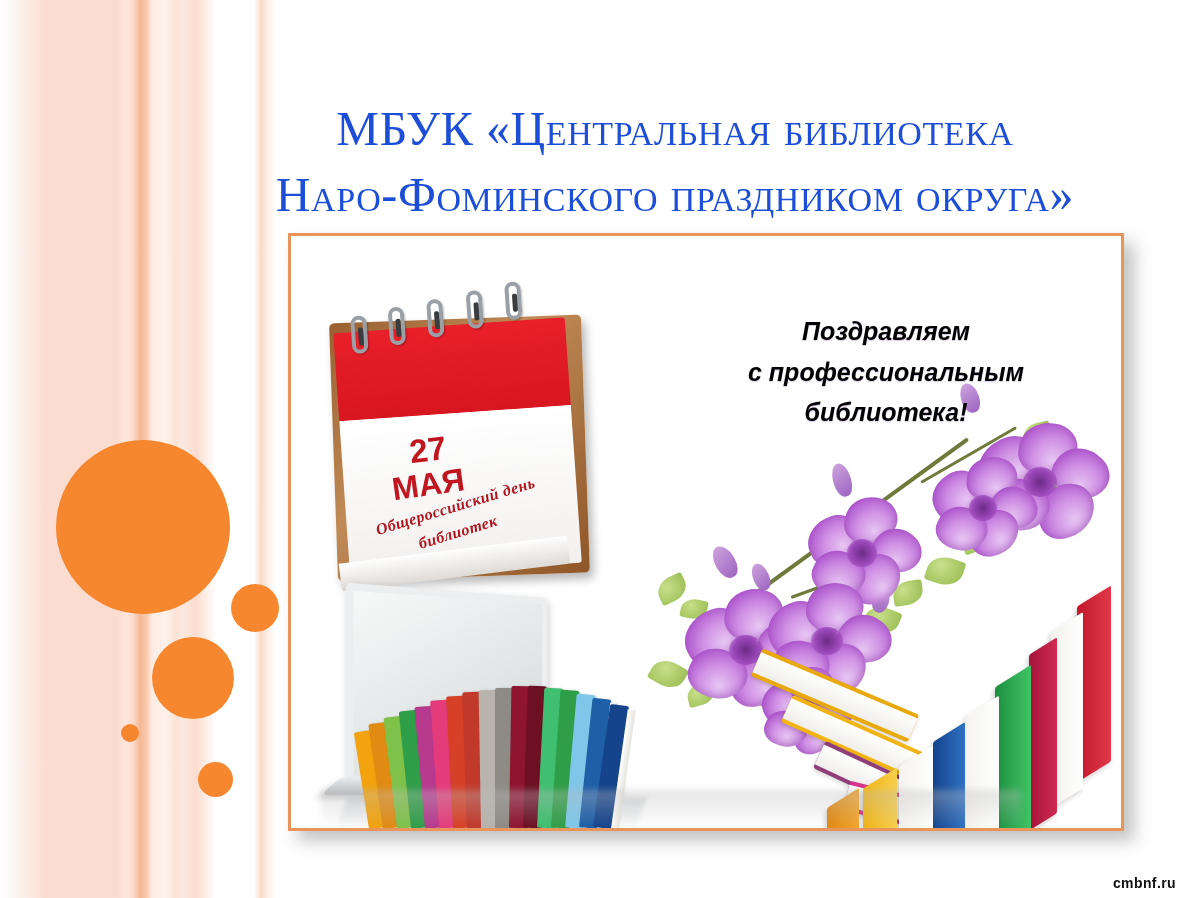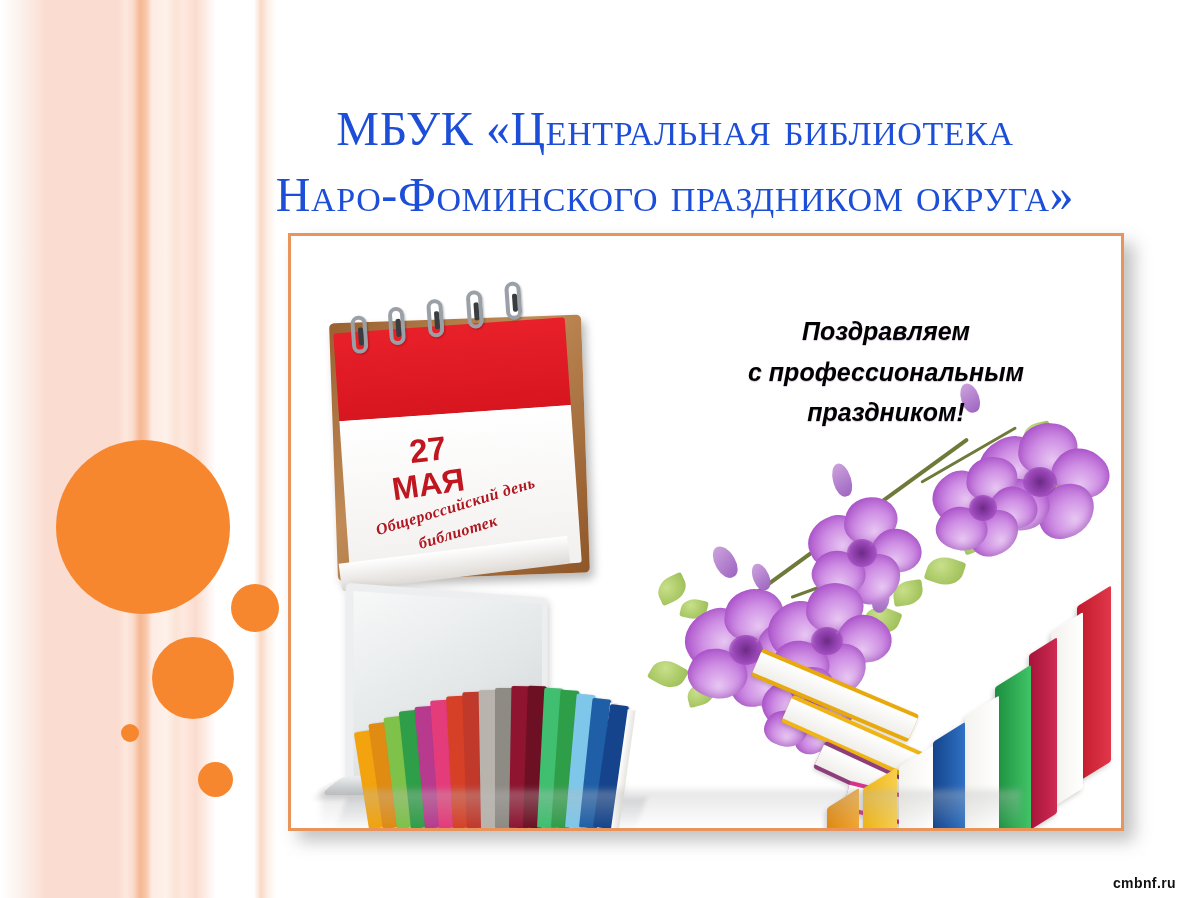--- a/index.html
+++ b/index.html
@@ -260,21 +260,21 @@
         <div class="ring" id="ring5"></div>
         <div id="cal-day">27</div>
         <div id="cal-month">МАЯ</div>
         <div id="cal-sub1">Общероссийский  день</div>
         <div id="cal-sub2">библиотек</div>
       </div>
 
       <div id="greeting">
         <span>Поздравляем</span>
         <span>с профессиональным</span>
-        <span>праздником!</span>
+        <span>библиотека!</span>
       </div>
 
       <div id="flowers">
 
         <div class="stem" style="left:60px; top:300px; width:330px; height:4px; transform:rotate(-36deg);"></div>
         <div class="stem" style="left:150px; top:265px; width:120px; height:3px; transform:rotate(-20deg);"></div>
         <div class="stem" style="left:280px; top:150px; width:110px; height:3px; transform:rotate(-30deg);"></div>
         <div class="stem" style="left:70px;  top:318px; width:80px;  height:3px; transform:rotate(16deg);"></div>
 
         <div class="leaf" style="left:16px;  top:246px; width:30px; height:24px; transform:rotate(-25deg);"></div>

